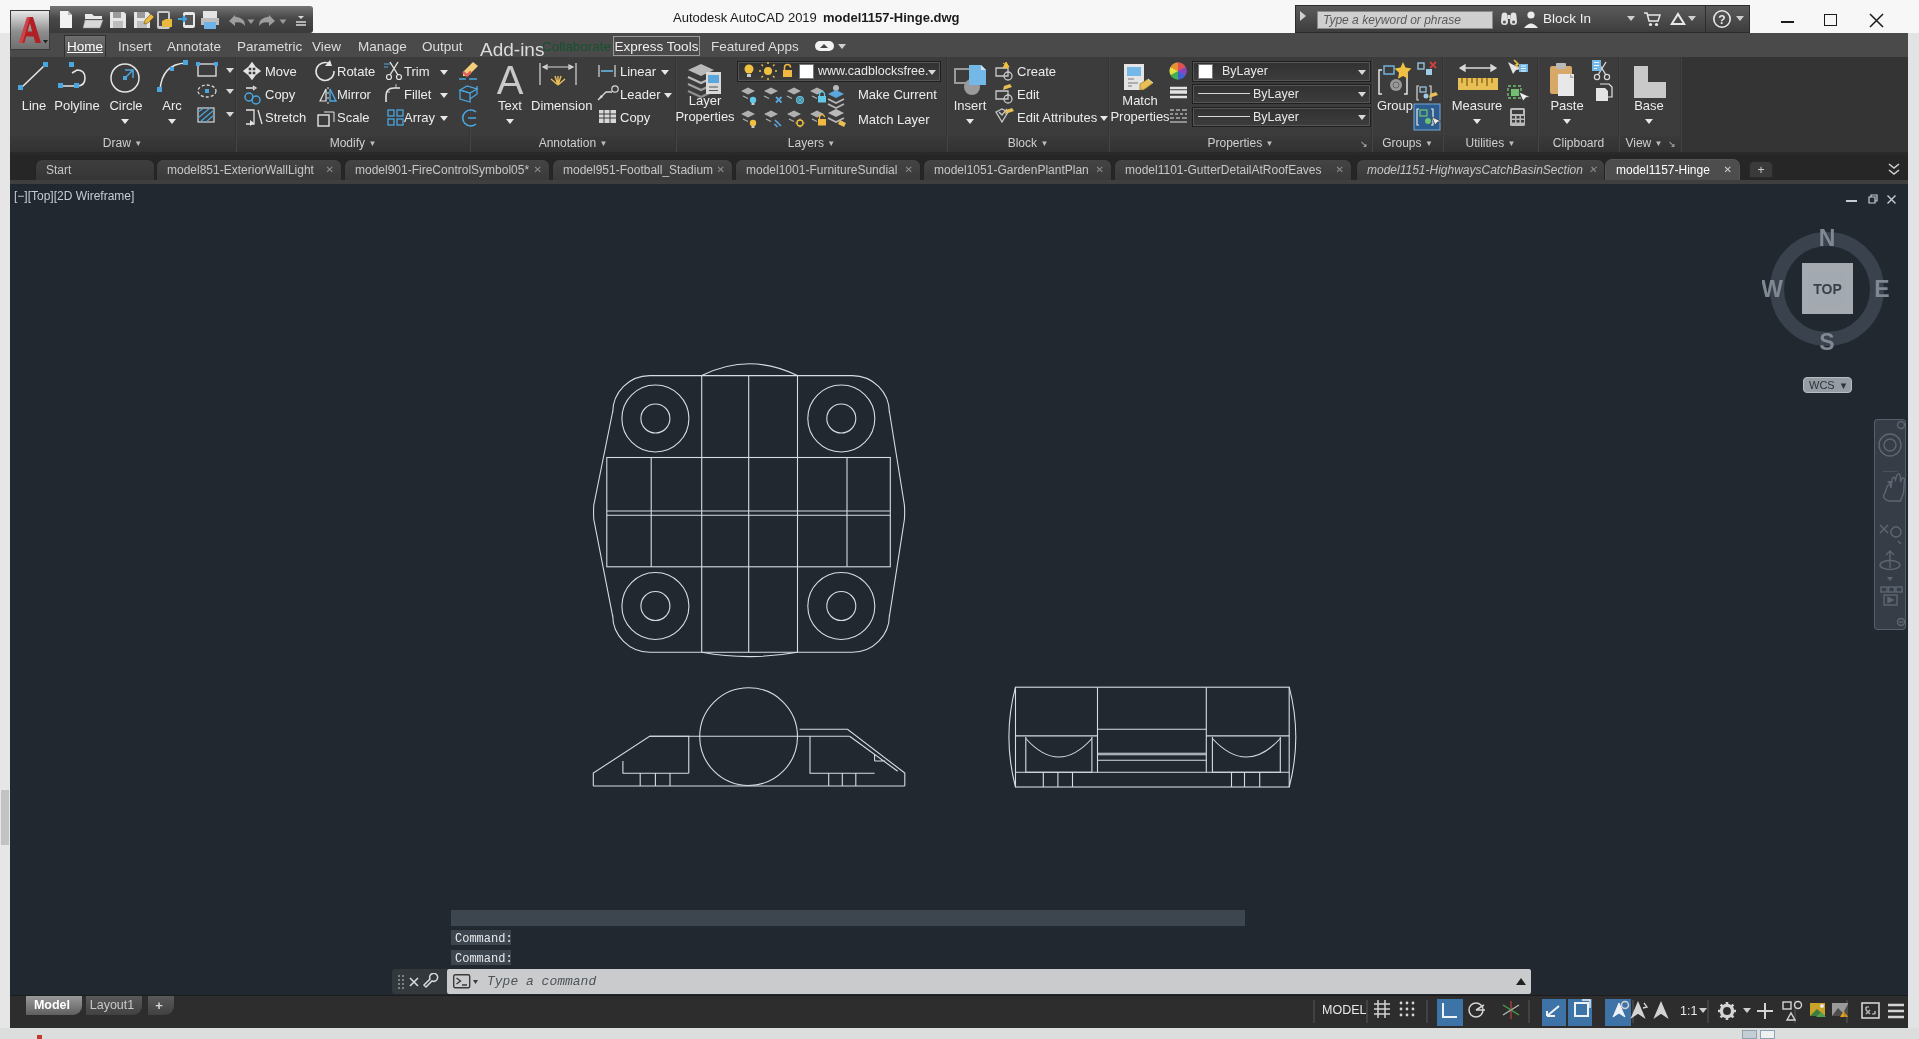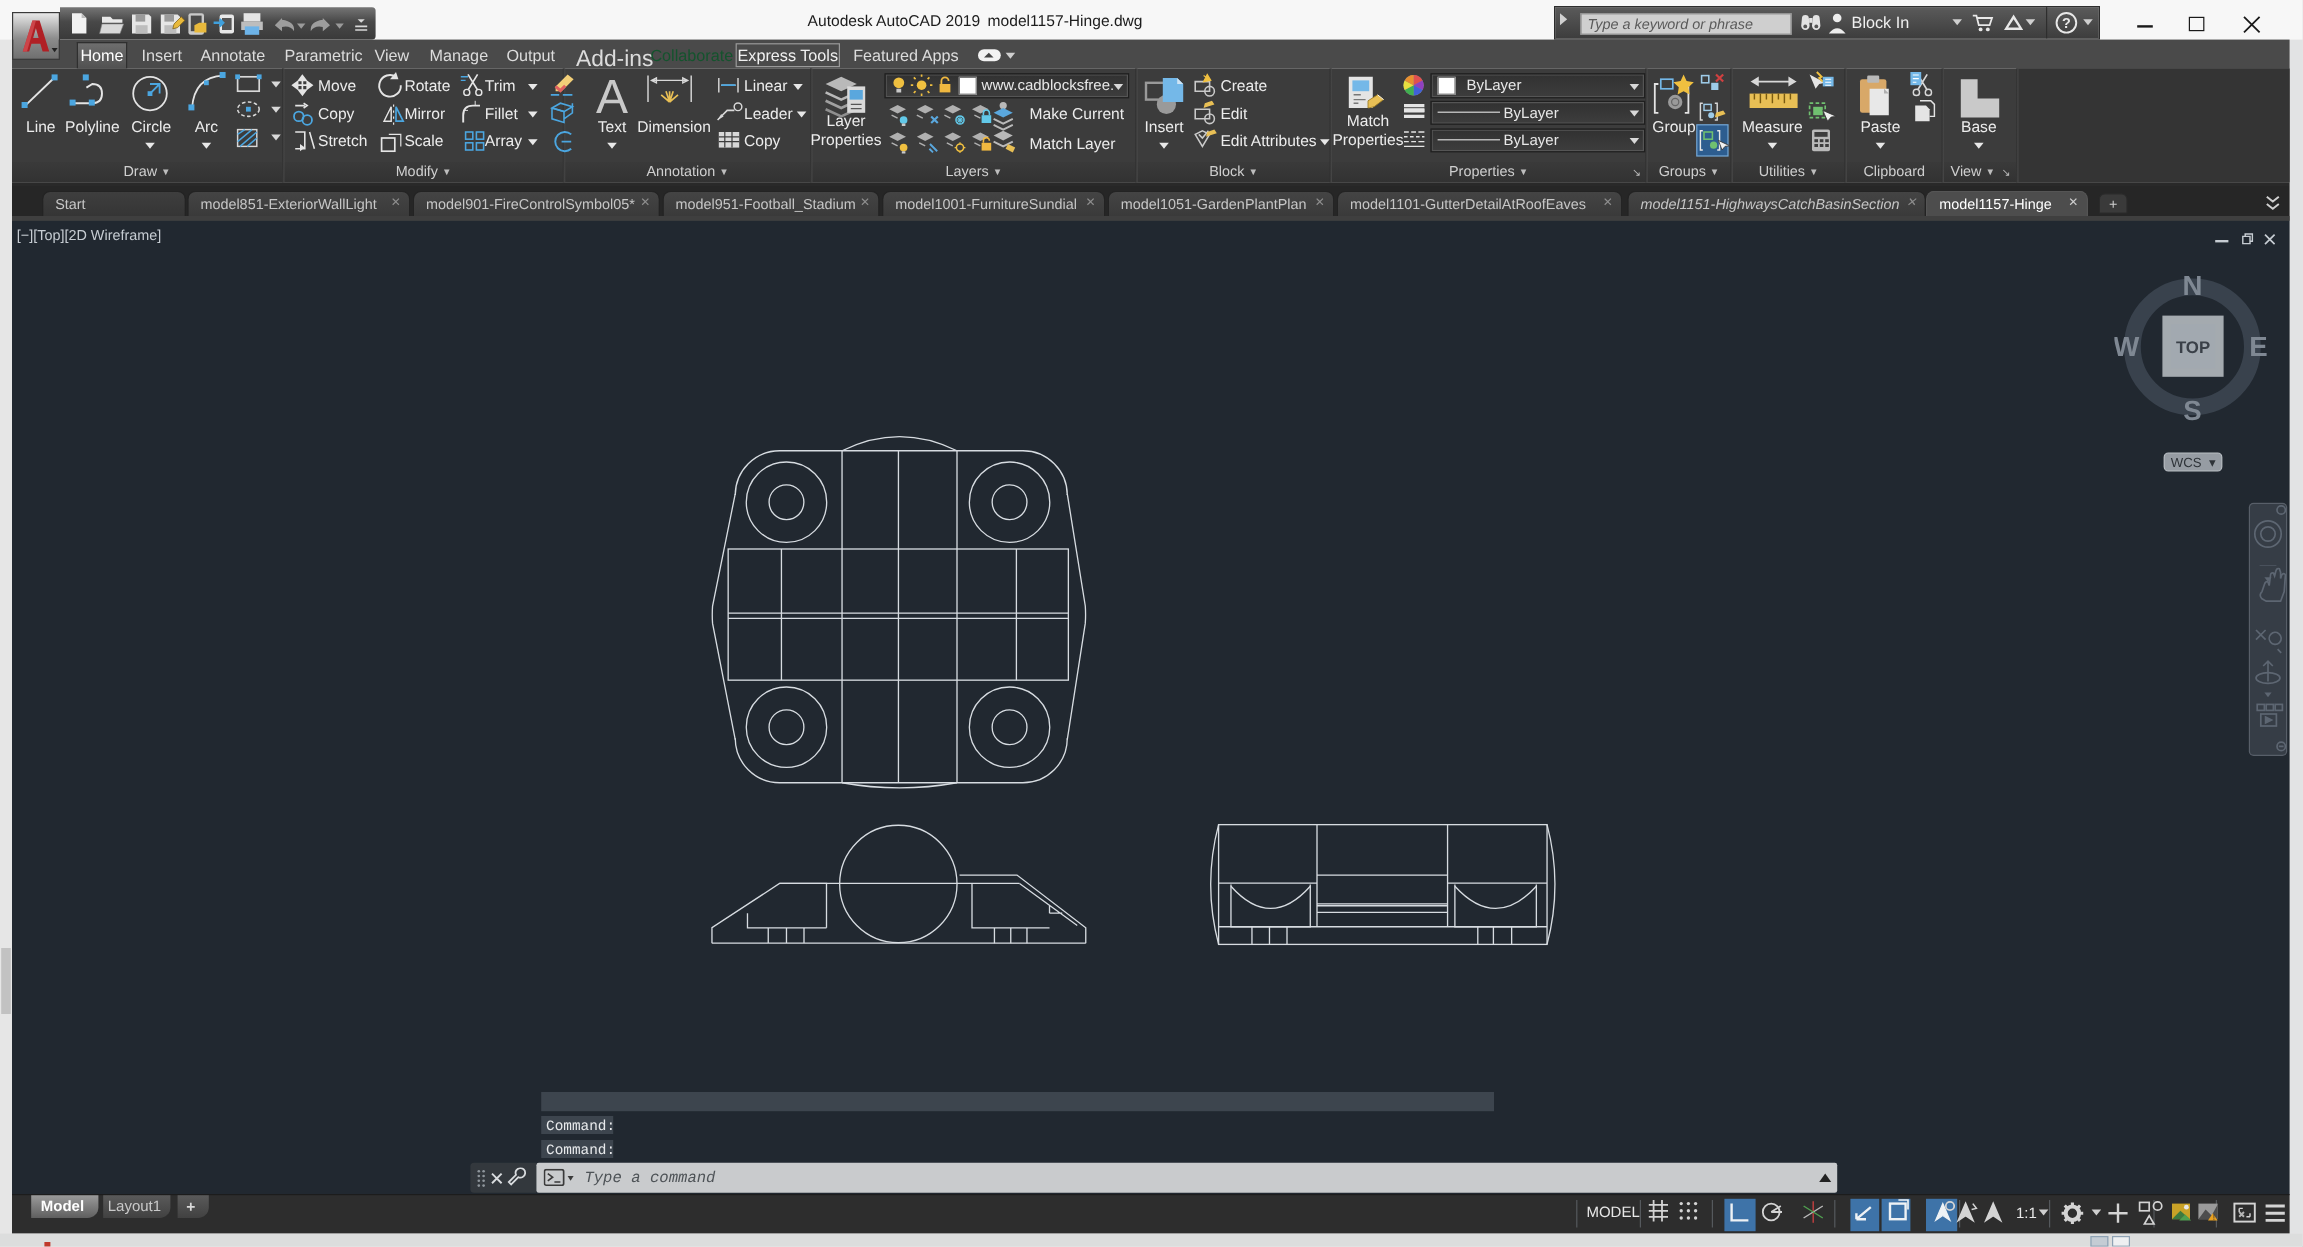--- a/index.html
+++ b/index.html
@@ -21,31 +21,31 @@
 </head>
 <body>
 <div id="page">
 
 <div class="a" style="left:0;top:0;width:10px;height:1028px;background:#e6e6e6;"></div>
 <div class="a" style="left:1908px;top:0;width:11px;height:1028px;background:#e2e3e4;"></div>
 <div class="a" style="left:1px;top:790px;width:8px;height:55px;background:#c2c2c2;"></div>
 
 <div class="a" style="left:0;top:0;width:1919px;height:33px;background:#f7f7f7;"></div>
 <div class="txt" style="left:673px;top:10px;font-size:13px;color:#1c1c1c;">Autodesk AutoCAD 2019</div>
-<div class="txt" style="left:823px;top:10px;font-size:13px;color:#1c1c1c;">model1157-Hinge.dwg</div>
+<div class="txt" style="left:823px;top:10px;font-size:13px;color:#1c1c1c;font-weight:bold;">model1157-Hinge.dwg</div>
 
 <div class="a" style="left:1781px;top:21px;width:13px;height:1.8px;background:#1a1a1a;"></div>
 <div class="a" style="left:1824px;top:14px;width:13px;height:12px;border:1.6px solid #1a1a1a;box-sizing:border-box;"></div>
 <svg class="a" style="left:1868px;top:12px;" width="18" height="18">
       <path d="M2 2 L15 15 M15 2 L2 15" stroke="#1a1a1a" stroke-width="1.5"></path>
     </svg>
 
 <div class="a" style="left:10px;top:33px;width:1898px;height:24px;background:#4a4a4a;"></div>
 <div class="a" style="left:64px;top:35px;width:42px;height:22px;background:linear-gradient(#6e6e6e,#515151);border:1px solid #2f2f2f;border-bottom:none;box-sizing:border-box;"></div>
-<div class="txt" style="left:64px;top:39px;width:42px;text-align:center;font-size:13.5px;color:#ffffff;">Home</div>
+<div class="txt" style="left:64px;top:39px;width:42px;text-align:center;font-size:13.5px;color:#ffffff;text-decoration:underline;">Home</div>
 <div class="txt" style="left:118px;top:39px;font-size:13.5px;color:#dcdcdc;">Insert</div>
 <div class="txt" style="left:167px;top:39px;font-size:13.5px;color:#dcdcdc;">Annotate</div>
 <div class="txt" style="left:237px;top:39px;font-size:13.5px;color:#dcdcdc;">Parametric</div>
 <div class="txt" style="left:312px;top:39px;font-size:13.5px;color:#dcdcdc;">View</div>
 <div class="txt" style="left:358px;top:39px;font-size:13.5px;color:#dcdcdc;">Manage</div>
 <div class="txt" style="left:422px;top:39px;font-size:13.5px;color:#dcdcdc;">Output</div>
 <div class="txt" style="left:480px;top:39px;font-size:19px;color:#dcdcdc;">Add-ins</div>
 <div class="txt" style="left:542px;top:39px;font-size:13.5px;color:#14532d;">Collaborate</div>
 <div class="a" style="left:613px;top:36px;width:87px;height:20px;border:1px solid #9a9a9a;box-sizing:border-box;"></div>
 <div class="txt" style="left:613px;top:39px;width:87px;text-align:center;font-size:13.5px;color:#f0f0f0;">Express Tools</div>

